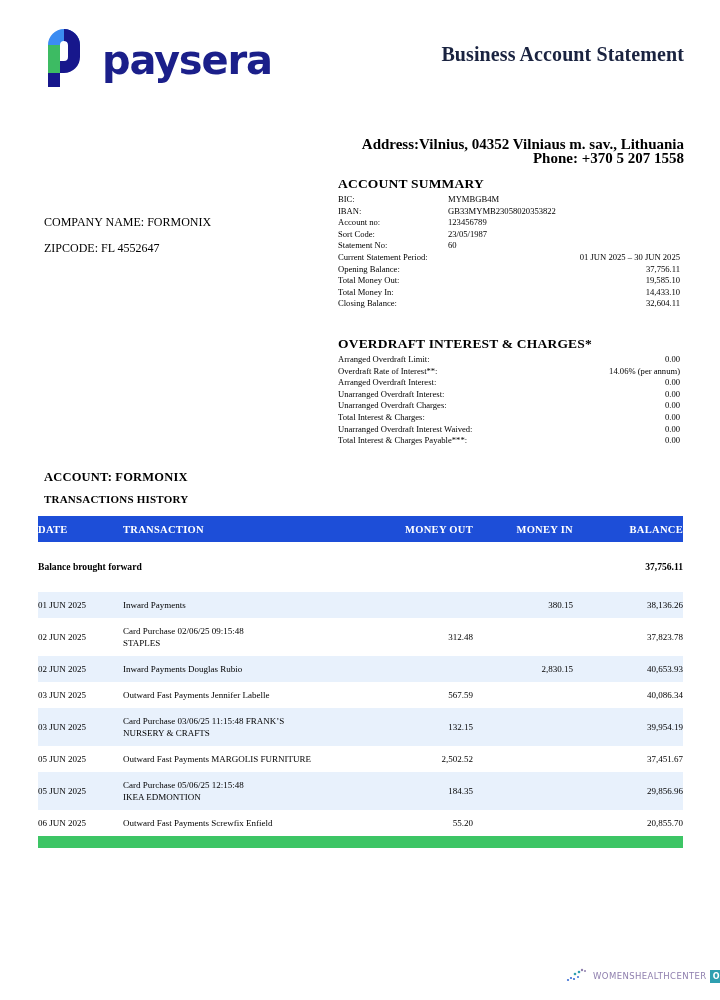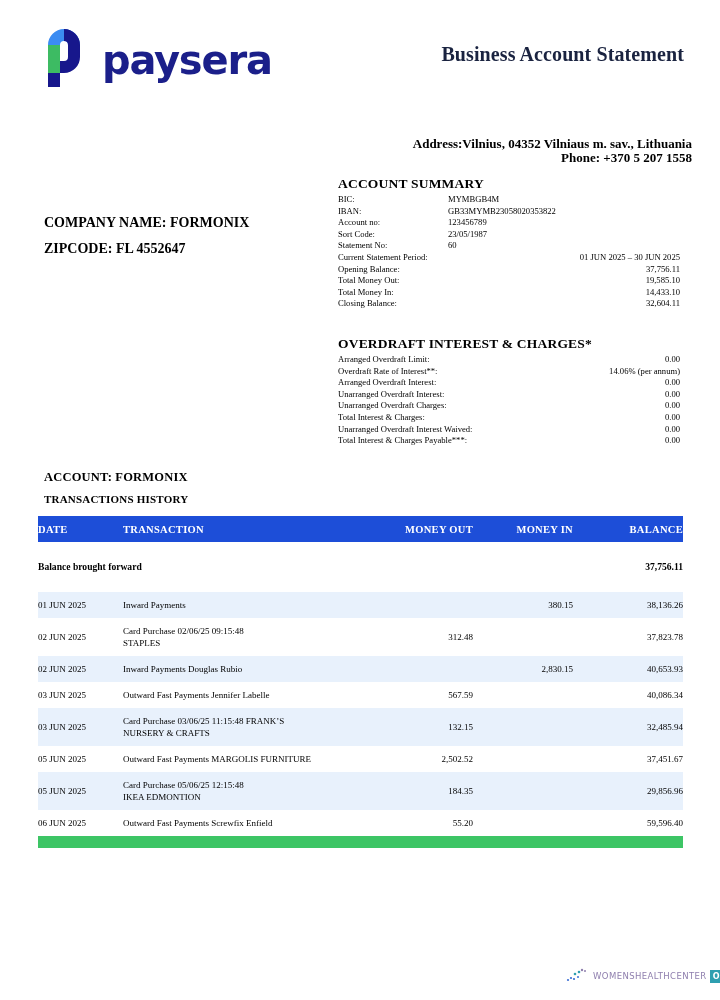--- a/index.html
+++ b/index.html
@@ -54,36 +54,36 @@
     font-family: "Liberation Serif", serif;
     font-weight: bold;
     font-size: 20px;
     color: #1a2340;
     letter-spacing: 0.1px;
     white-space: nowrap;
   }
 
   .bank-address {
     position: absolute;
-    right: 28px;
+    right: 36px;
     top: 137px;
     text-align: right;
-    font-size: 13px;
+    font-size: 15px;
     font-weight: bold;
     line-height: 14px;
     color: #000;
   }
 
   
   .company-block {
     position: absolute;
     left: 44px;
     top: 216px;
-    font-size: 14px;
-    font-weight: bold;
+    font-size: 12px;
+    font-weight: normal;
     line-height: 13px;
   }
   .company-block .blk { margin-bottom: 13px; }
   .company-block .blk:last-child { margin-bottom: 12px; }
 
   
   .summary {
     position: absolute;
     left: 338px;
     top: 176px;
@@ -392,21 +392,21 @@
             <td class="c-bal">40,086.34</td>
           </tr>
           <tr class="alt">
             <td class="c-date">03 JUN 2025</td>
             <td class="c-desc">
               <div>Card Purchase 03/06/25 11:15:48 FRANK’S</div>
               <div>NURSERY &amp; CRAFTS</div>
             </td>
             <td class="c-out">132.15</td>
             <td class="c-in"></td>
-            <td class="c-bal">32,485.94</td>
+            <td class="c-bal">39,954.19</td>
           </tr>
           <tr class="plain">
             <td class="c-date">05 JUN 2025</td>
             <td class="c-desc">
               <div>Outward Fast Payments MARGOLIS FURNITURE</div>
             </td>
             <td class="c-out">2,502.52</td>
             <td class="c-in"></td>
             <td class="c-bal">37,451.67</td>
           </tr>
@@ -420,21 +420,21 @@
             <td class="c-in"></td>
             <td class="c-bal">29,856.96</td>
           </tr>
           <tr class="plain">
             <td class="c-date">06 JUN 2025</td>
             <td class="c-desc">
               <div>Outward Fast Payments Screwfix Enfield</div>
             </td>
             <td class="c-out">55.20</td>
             <td class="c-in"></td>
-            <td class="c-bal">59,596.40</td>
+            <td class="c-bal">20,855.70</td>
           </tr>
         </tbody>
     </table>
     <div class="green-bar"></div>
   </div>
 
   <div class="watermark">
     <svg class="wm-dots" viewBox="0 0 26 16">
       <circle cx="2" cy="12" r="1.1" fill="#3b6fd4"></circle>
       <circle cx="5" cy="10" r="1.1" fill="#3b6fd4"></circle>

